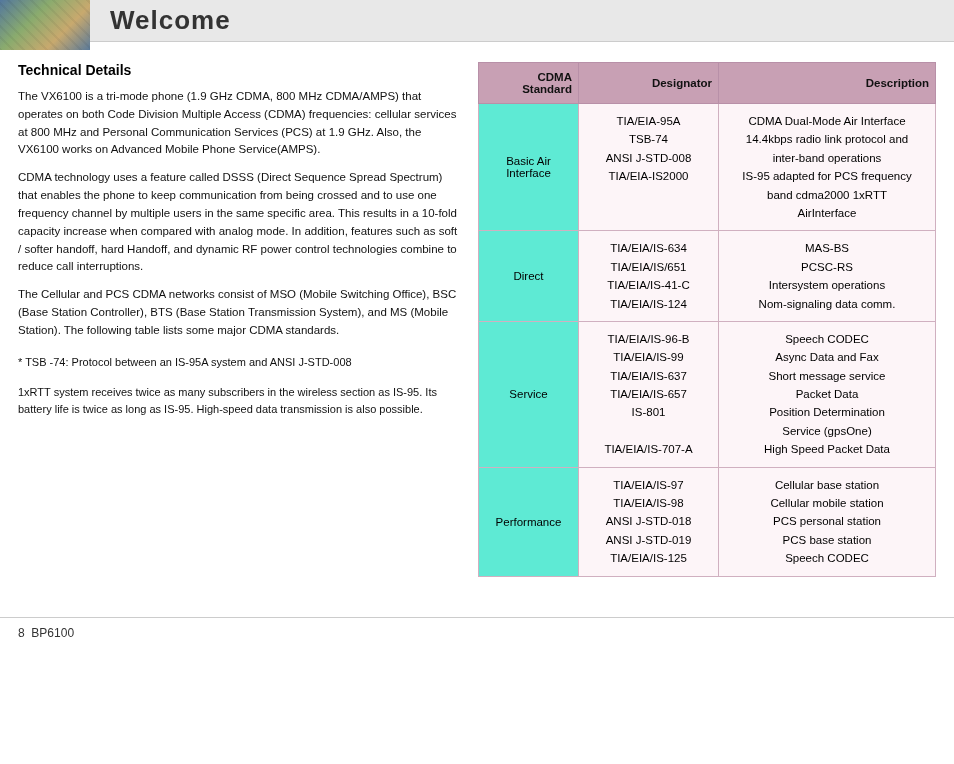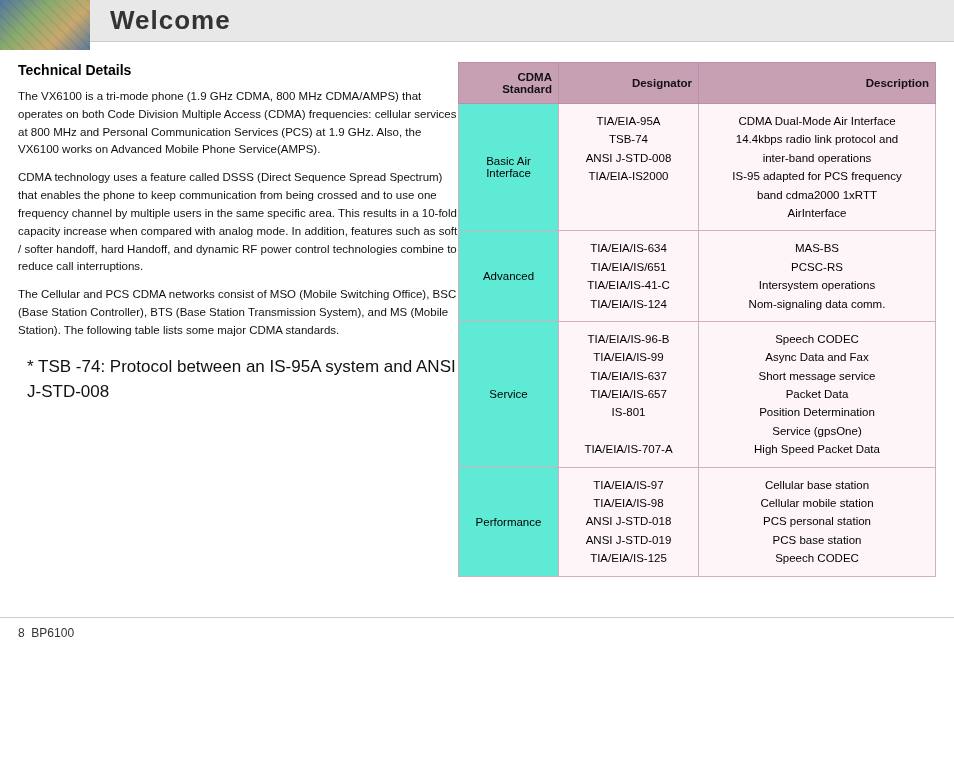--- a/index.html
+++ b/index.html
@@ -44,20 +44,21 @@
       font-weight: bold;
       color: #333;
       padding-left: 20px;
       letter-spacing: 1px;
     }
 
     
     .main-content {
       display: flex;
       padding: 20px 18px;
+      gap: 20px;
     }
 
     
     .left-col {
       width: 440px;
       flex-shrink: 0;
     }
 
     .section-title {
       font-size: 14px;
@@ -66,26 +67,25 @@
     }
 
     .body-text {
       font-size: 11.5px;
       line-height: 1.55;
       color: #111;
       margin-bottom: 10px;
     }
 
     .note-text {
-      font-size: 17px;
+      font-size: 11px;
       line-height: 1.5;
       color: #111;
       margin-top: 14px;
       margin-bottom: 10px;
-      margin-left: 9px;
     }
 
     
     .right-col {
       flex: 1;
     }
 
     .cdma-table {
       width: 100%;
       border-collapse: collapse;
@@ -144,20 +144,21 @@
 <div class="main-content">
 
   <div class="left-col">
     <div class="section-title">Technical Details</div>
 
     <p class="body-text">The VX6100 is a tri-mode phone (1.9 GHz CDMA, 800 MHz CDMA/AMPS) that operates on both Code Division Multiple Access (CDMA) frequencies: cellular services at 800 MHz and Personal Communication Services (PCS) at 1.9 GHz. Also, the VX6100 works on Advanced Mobile Phone Service(AMPS).</p>
     <p class="body-text">CDMA technology uses a feature called DSSS (Direct Sequence Spread Spectrum) that enables the phone to keep communication from being crossed and to use one frequency channel by multiple users in the same specific area. This results in a 10-fold capacity increase when compared with analog mode. In addition, features such as soft / softer handoff, hard Handoff, and dynamic RF power control technologies combine to reduce call interruptions.</p>
     <p class="body-text">The Cellular and PCS CDMA networks consist of MSO (Mobile Switching Office), BSC (Base Station Controller), BTS (Base Station Transmission System), and MS (Mobile Station). The following table lists some major CDMA standards.</p>
 
     <p class="note-text">*  TSB -74: Protocol between an IS-95A system and ANSI J-STD-008</p>
+    <p class="note-text">1xRTT system receives twice as many subscribers in the wireless section as IS-95. Its battery life is twice as long as IS-95. High-speed data transmission is also possible.</p>
   </div>
 
   <div class="right-col">
     <table class="cdma-table">
       <thead>
         <tr>
           <th style="width:100px;">CDMA Standard</th>
           <th style="width:140px;padding-left:33px;">Designator</th>
           <th>Description</th>
         </tr>
@@ -173,21 +174,21 @@
             CDMA Dual-Mode Air Interface<br>
             14.4kbps radio link protocol and<br>
             inter-band operations<br>
             IS-95 adapted for PCS frequency<br>
             band cdma2000 1xRTT<br>
             AirInterface
           </td>
         </tr>
 
         <tr>
-          <td class="row-header">Advanced</td>
+          <td class="row-header">Direct</td>
           <td class="data-cell">
             TIA/EIA/IS-634<br>TIA/EIA/IS/651<br>TIA/EIA/IS-41-C<br>TIA/EIA/IS-124
           </td>
           <td class="data-cell">
             MAS-BS<br>PCSC-RS<br>Intersystem operations<br>Nom-signaling data comm.
           </td>
         </tr>
 
         <tr>
           <td class="row-header">Service</td>

